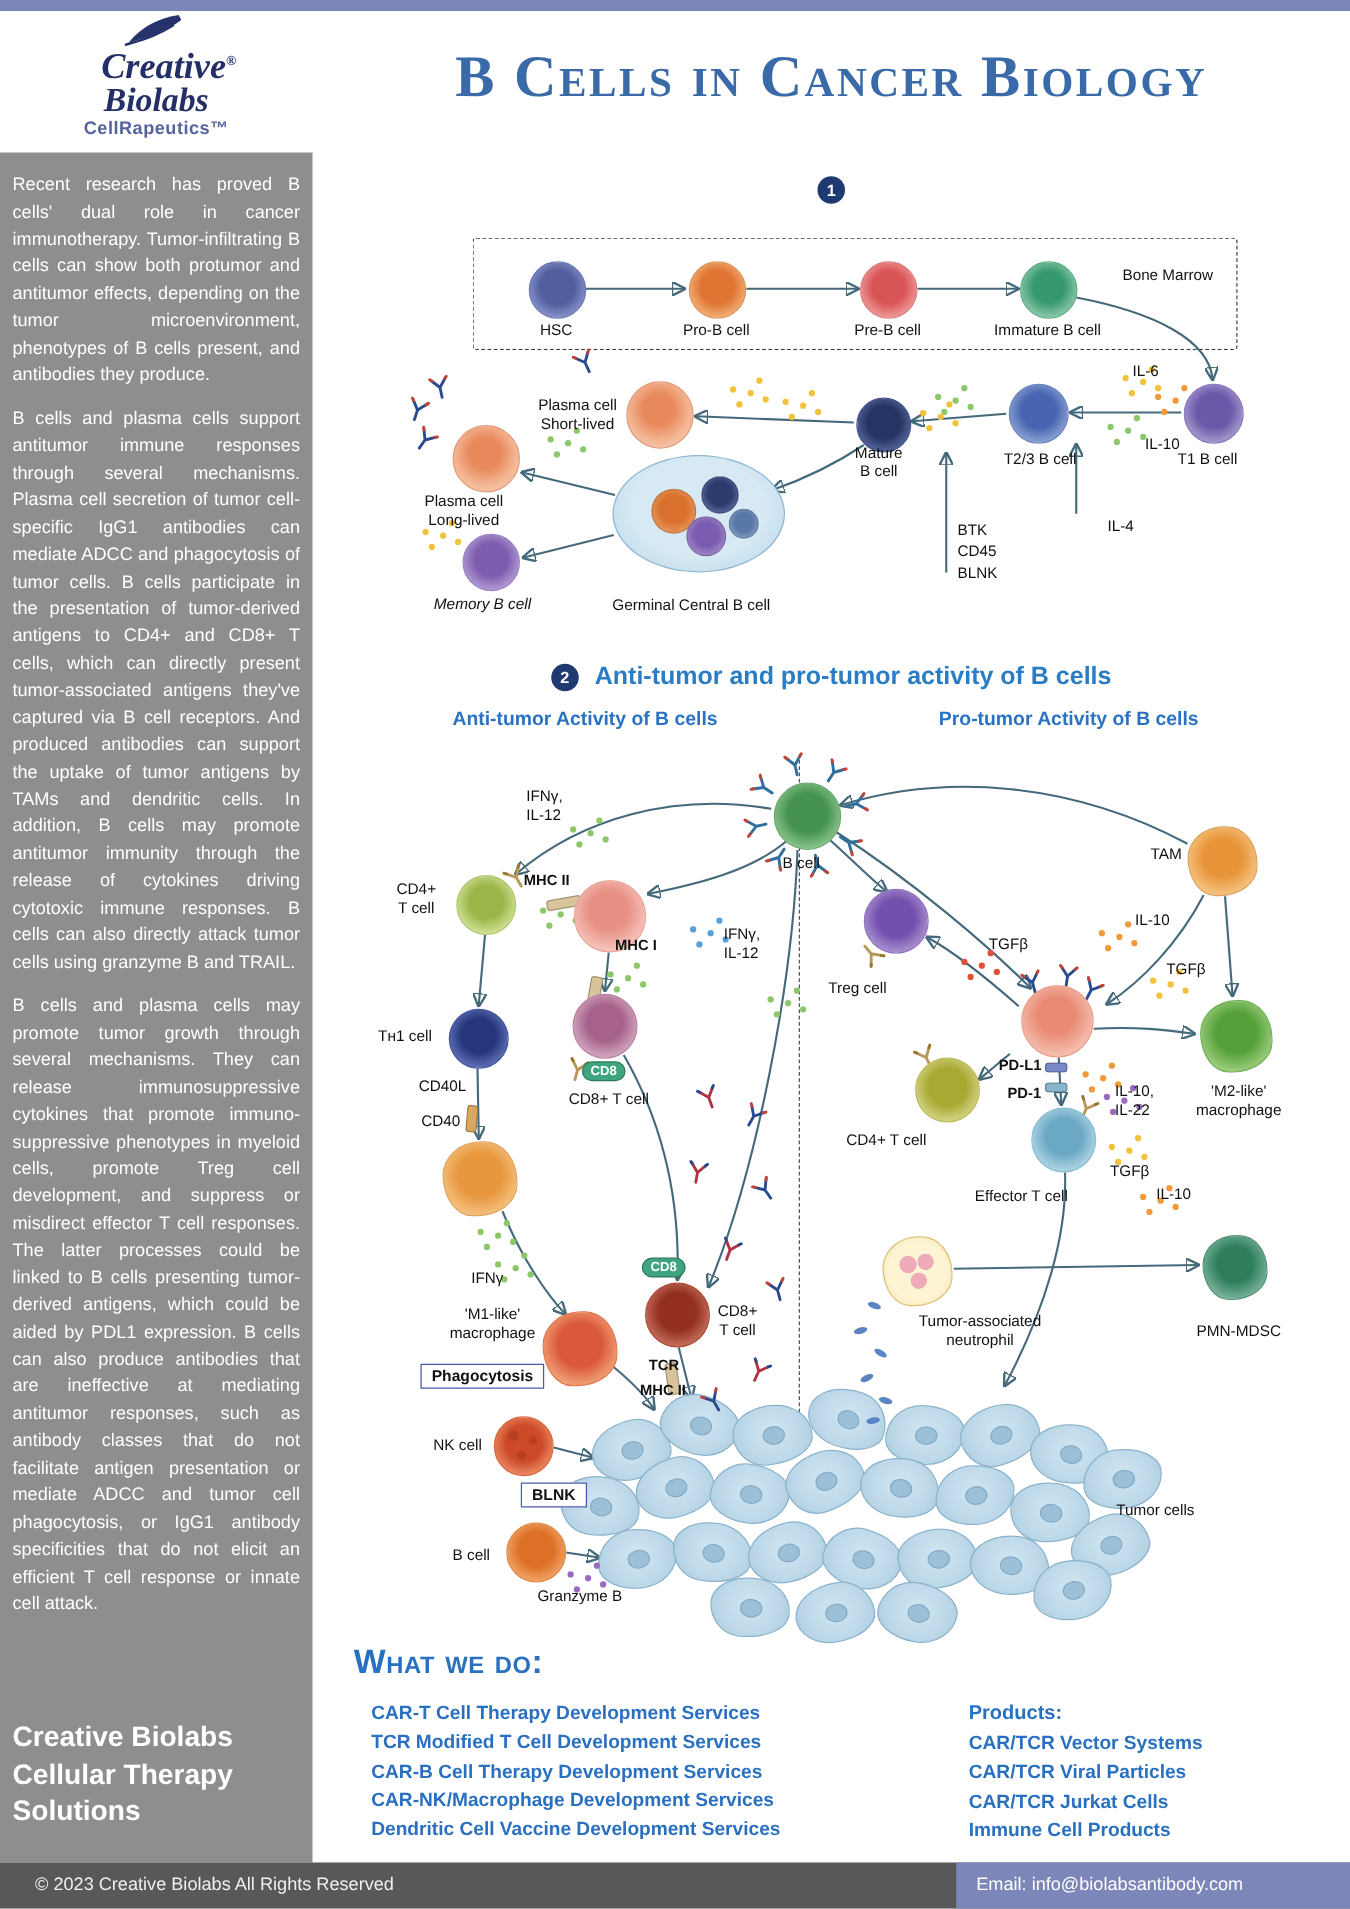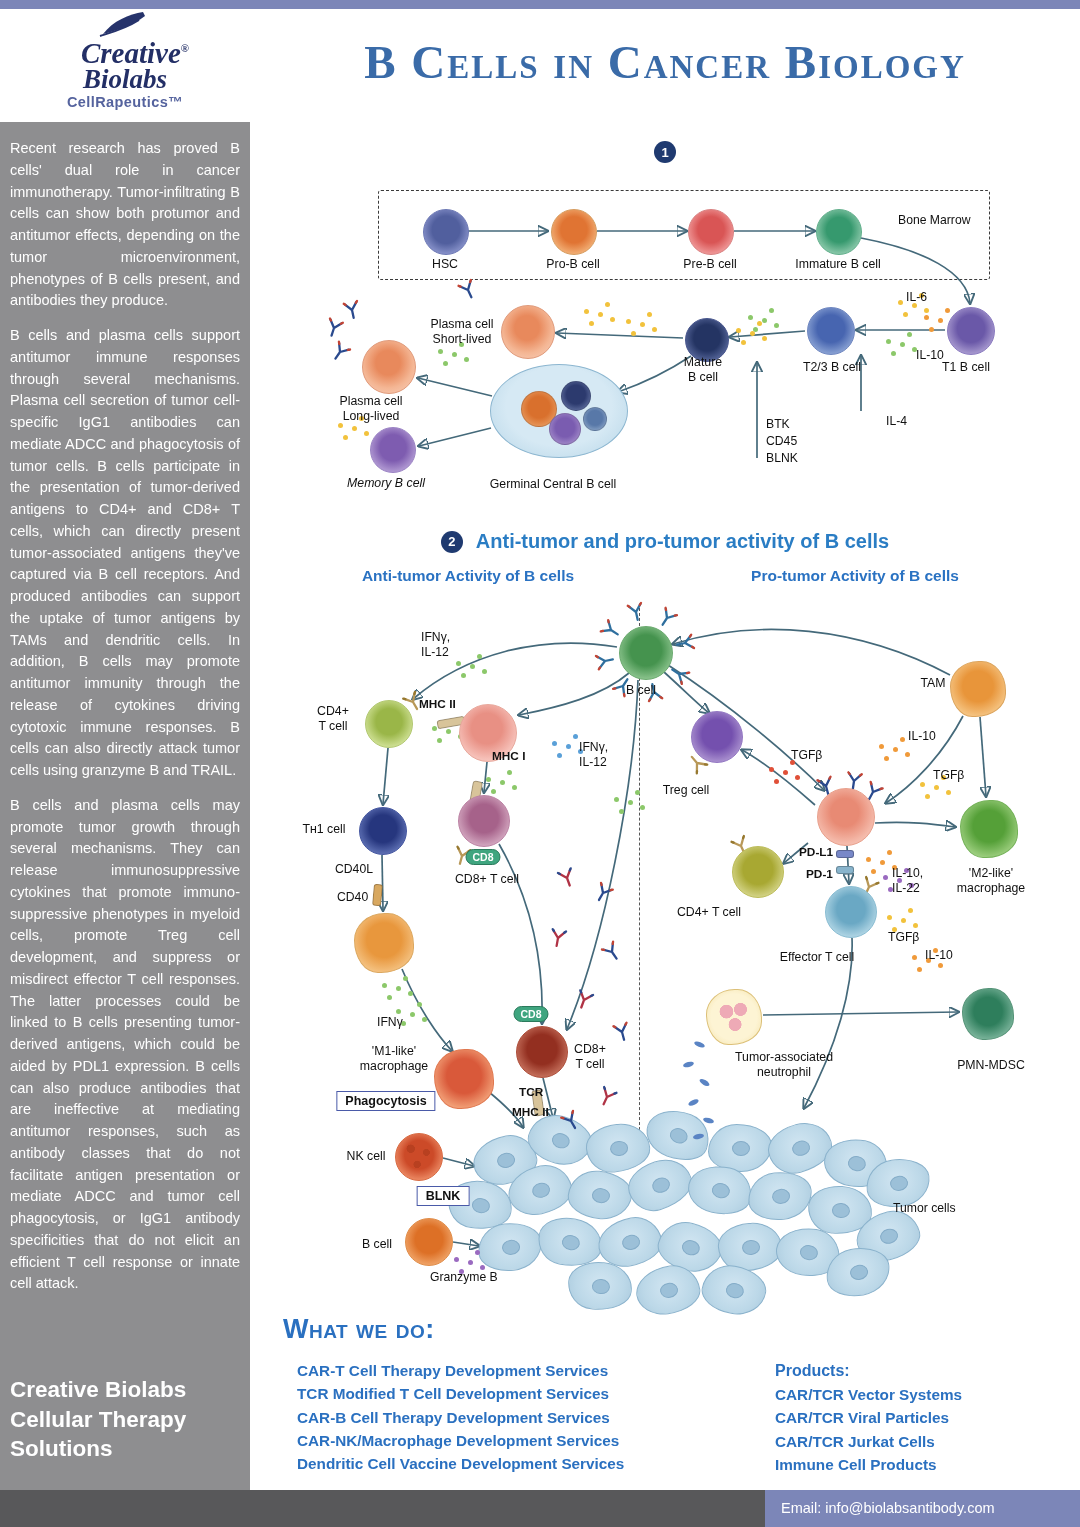--- a/index.html
+++ b/index.html
@@ -561,15 +561,16 @@
     <div class="svc" style="top:112px">CAR-NK/Macrophage Development Services</div>
     <div class="svc" style="top:135px">Dendritic Cell Vaccine Development Services</div>
     <div class="prod-title">Products:</div>
     <div class="prod" style="top:66px">CAR/TCR Vector Systems</div>
     <div class="prod" style="top:89px">CAR/TCR Viral Particles</div>
     <div class="prod" style="top:113px">CAR/TCR Jurkat Cells</div>
     <div class="prod" style="top:136px">Immune Cell Products</div>
   </section>
 
   <footer>
+    <div class="copy">© 2023 Creative Biolabs All Rights Reserved</div>
     <div class="email-wrap"><span>Email: info@biolabsantibody.com</span></div>
   </footer>
 </div>
 
 </body></html>

